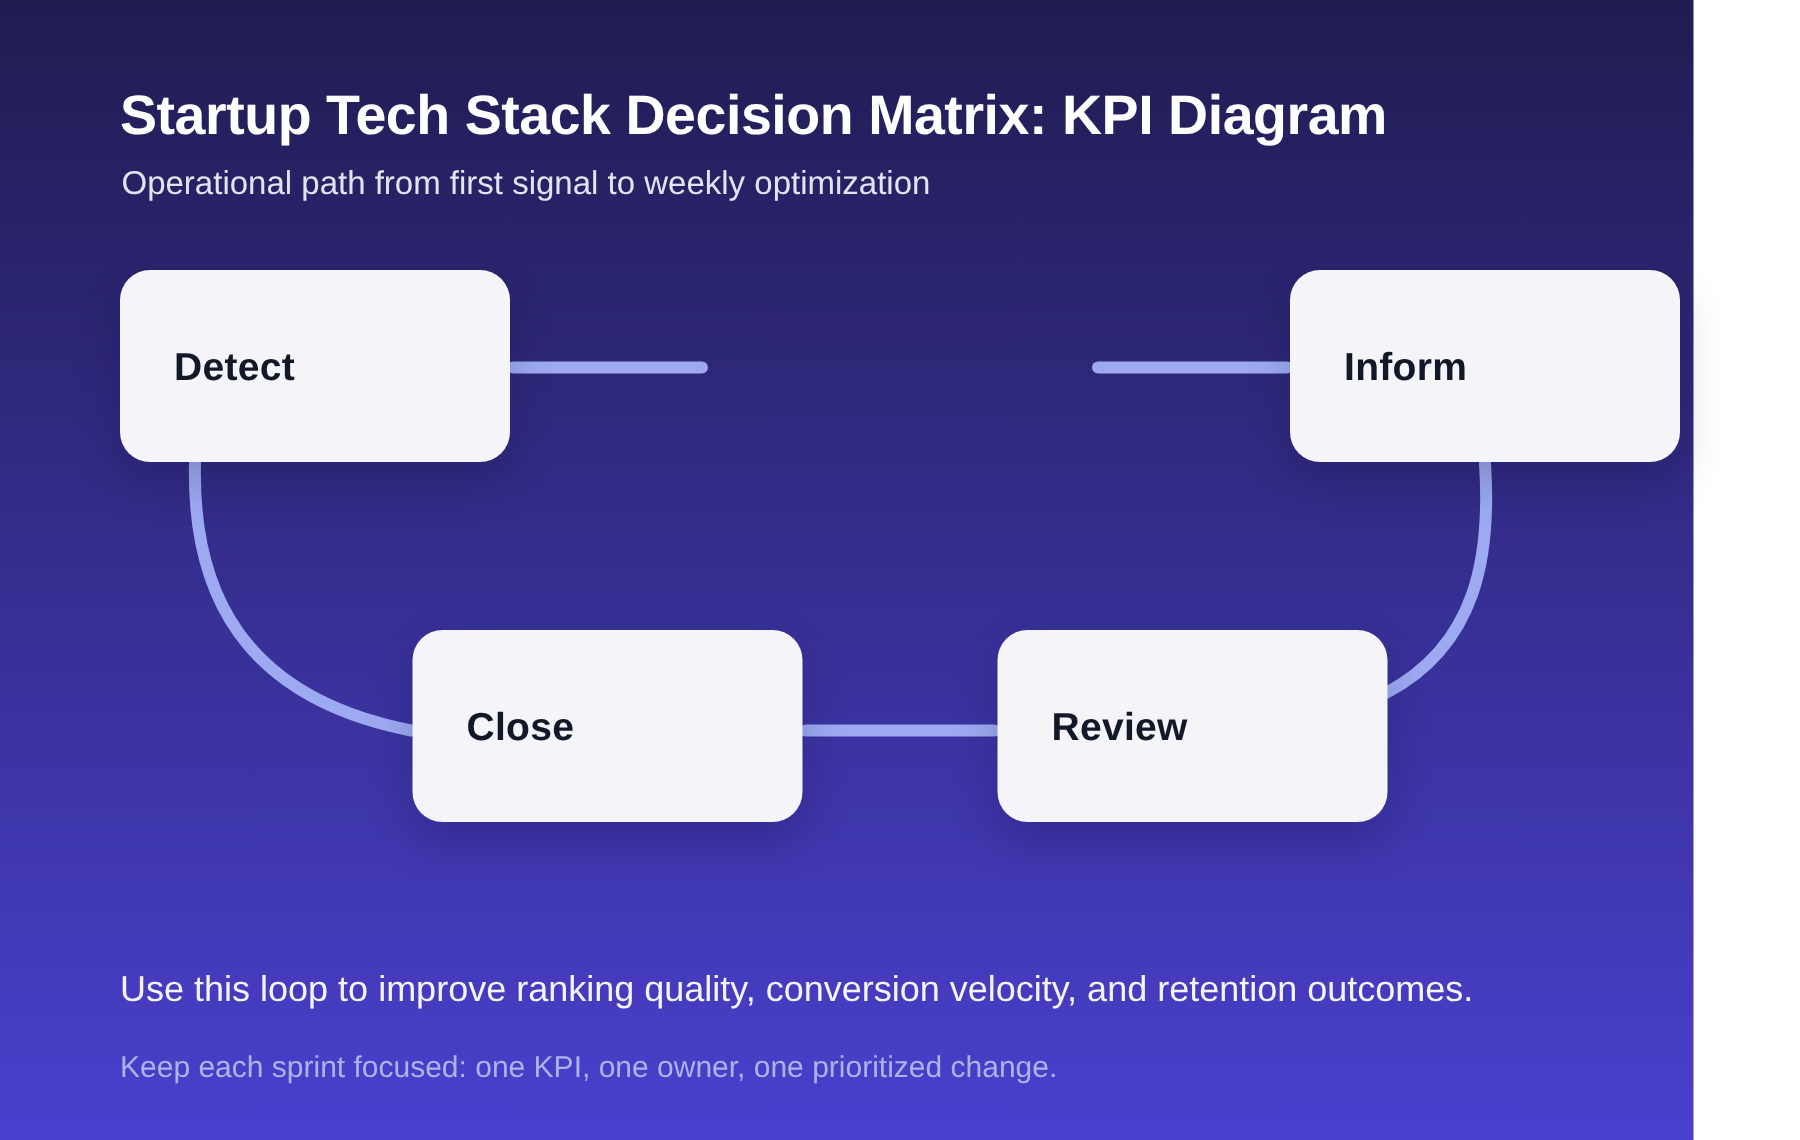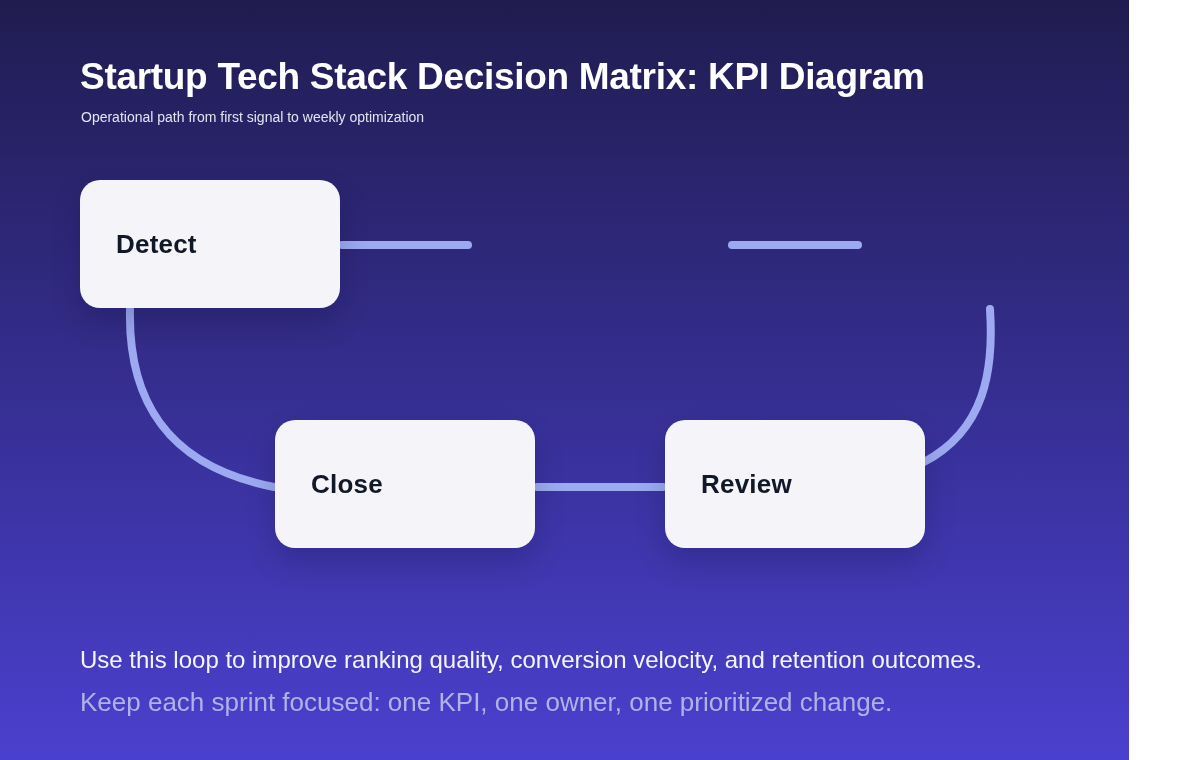--- a/index.html
+++ b/index.html
@@ -36,21 +36,21 @@
   .title {
     margin: 0;
     font-size: 37px;
     font-weight: bold;
     letter-spacing: -0.3px;
     color: var(--title-color);
     line-height: 1.15;
   }
   .subtitle {
     margin: 10px 0 0 1px;
-    font-size: 14px;
+    font-size: 22px;
     font-weight: normal;
     color: var(--subtitle-color);
   }
 
   .connectors {
     position: absolute;
     left: 0;
     top: 0;
     width: 1200px;
     height: 760px;
@@ -90,22 +90,22 @@
     position: absolute;
     left: 80px;
     top: 646px;
   }
   .footer-primary {
     margin: 0;
     font-size: 24px;
     color: var(--footer-primary);
   }
   .footer-secondary {
-    margin: 13px 0 0;
-    font-size: 26px;
+    margin: 27px 0 0;
+    font-size: 20px;
     color: var(--footer-secondary);
   }
 </style>
 </head>
 <body>
 
 <div class="stage">
 
   <div class="header">
     <h1 class="title">Startup Tech Stack Decision Matrix: KPI Diagram</h1>
@@ -116,20 +116,23 @@
     <path d="M 342 245 L 468 245"></path>
     <path d="M 732 245 L 858 245"></path>
     <path d="M 990 309 C 994 370 985 430 924 462"></path>
     <path d="M 537 487 L 663 487"></path>
     <path d="M 130 309 C 128 395 162 465 274 487"></path>
   </svg>
 
   <div class="node node-detect">
     <span class="node-label">Detect</span>
   </div>
+  <div class="node node-inform">
+    <span class="node-label">Inform</span>
+  </div>
   <div class="node node-review">
     <span class="node-label">Review</span>
   </div>
   <div class="node node-close">
     <span class="node-label">Close</span>
   </div>
 
   <div class="footer">
     <p class="footer-primary">Use this loop to improve ranking quality, conversion velocity, and retention outcomes.</p>
     <p class="footer-secondary">Keep each sprint focused: one KPI, one owner, one prioritized change.</p>

